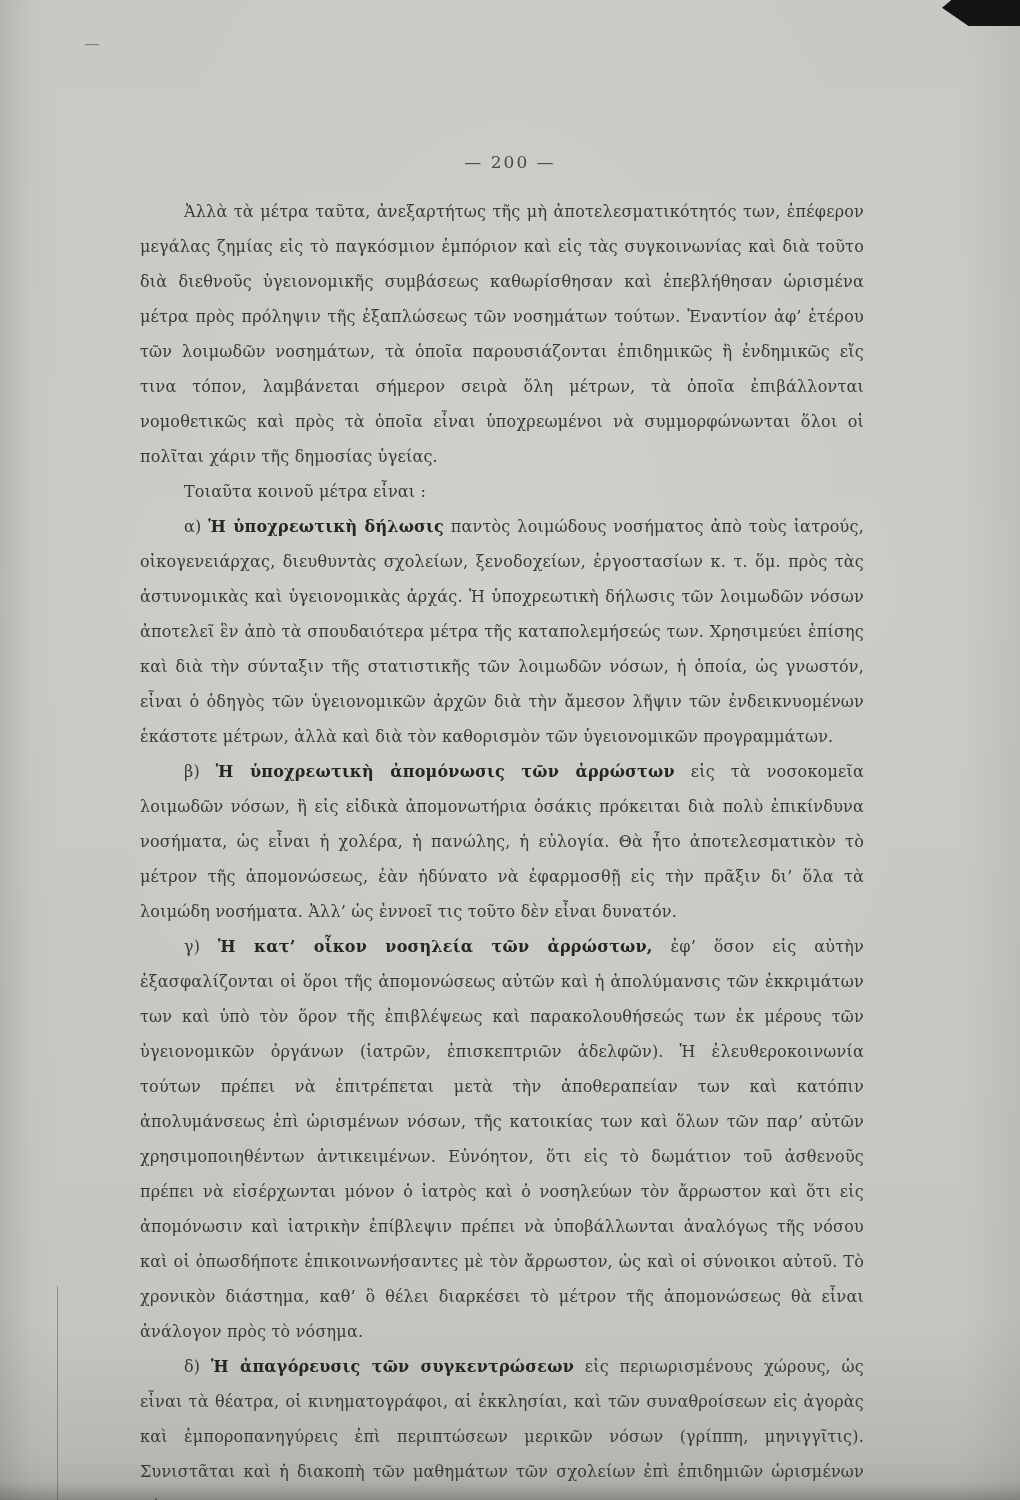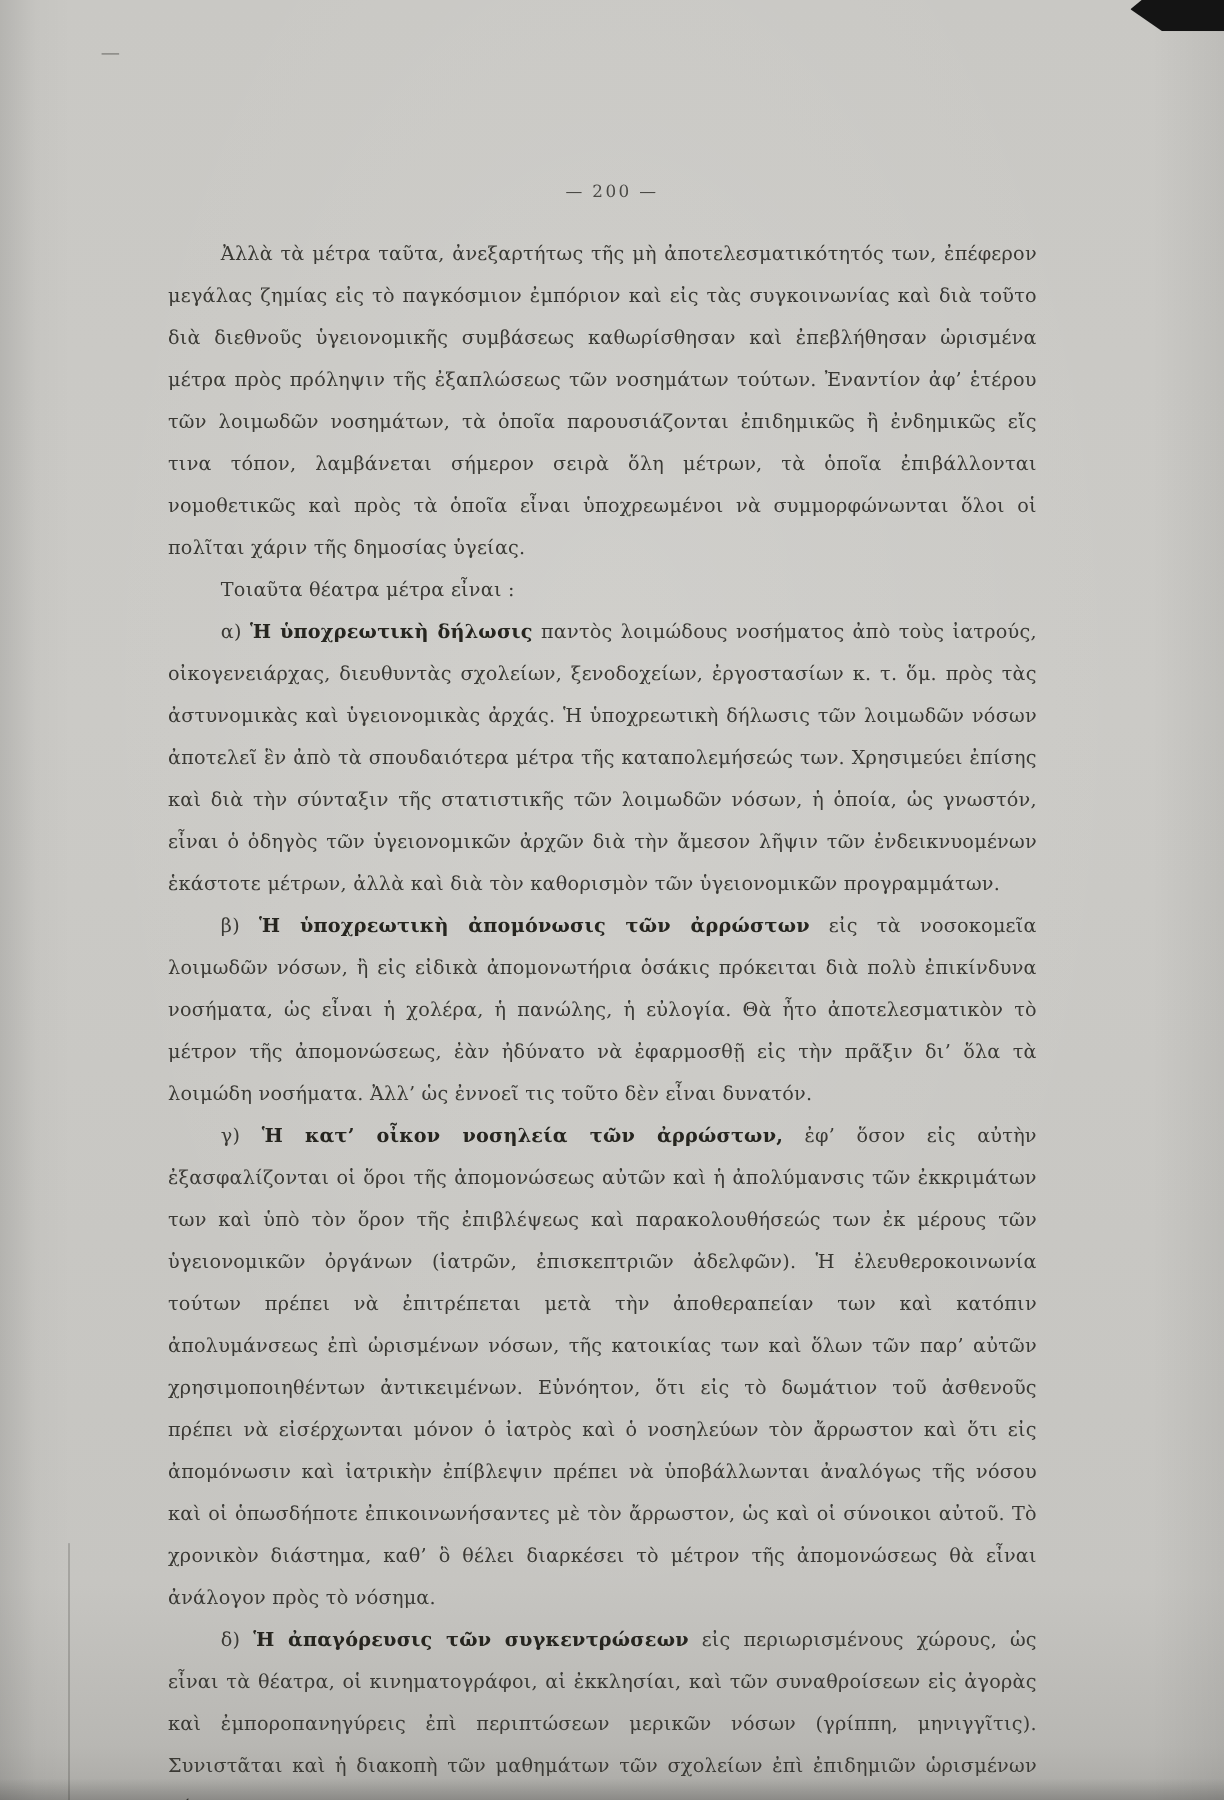--- a/index.html
+++ b/index.html
@@ -35,21 +35,21 @@
     font-size: 16px;
     color: #7d7c78;
     line-height: 1;
   }
   .page-number {
     position: absolute;
     top: 152px;
     left: 0;
     width: 100%;
     text-align: center;
-    font-size: 14px;
+    font-size: 17px;
     letter-spacing: 2px;
     color: #4a4945;
   }
   .page-body {
     position: absolute;
     top: 194px;
     left: 140px;
     width: 724px;
     font-size: 16px;
     line-height: 35px;
@@ -84,21 +84,21 @@
 </style>
 </head>
 <body>
 
 <div class="page">
   <div class="corner-mark"></div>
   <div class="margin-dash">—</div>
   <div class="page-number">— 200 —</div>
   <div class="page-body">
       <p class="para"><span class="run">Ἀλλὰ τὰ μέτρα ταῦτα, ἀνεξαρτήτως τῆς μὴ ἀποτελεσματικότητός των, ἐπέφερον μεγάλας ζημίας εἰς τὸ παγκόσμιον ἐμπόριον καὶ εἰς τὰς συγκοινωνίας καὶ διὰ τοῦτο διὰ διεθνοῦς ὑγειονομικῆς συμβάσεως καθωρίσθησαν καὶ ἐπεβλήθησαν ὡρισμένα μέτρα πρὸς πρόληψιν τῆς ἐξαπλώσεως τῶν νοσημάτων τούτων. Ἐναντίον ἀφ’ ἑτέρου τῶν λοιμωδῶν νοσημάτων, τὰ ὁποῖα παρουσιάζονται ἐπιδημικῶς ἢ ἐνδημικῶς εἴς τινα τόπον, λαμβάνεται σήμερον σειρὰ ὅλη μέτρων, τὰ ὁποῖα ἐπιβάλλονται νομοθετικῶς καὶ πρὸς τὰ ὁποῖα εἶναι ὑποχρεωμένοι νὰ συμμορφώνωνται ὅλοι οἱ πολῖται χάριν τῆς δημοσίας ὑγείας.</span></p>
-      <p class="para"><span class="run">Τοιαῦτα θέατρα μέτρα εἶναι :</span></p>
+      <p class="para"><span class="run">Τοιαῦτα κοινοῦ μέτρα εἶναι :</span></p>
       <p class="para"><span class="run">α) </span><span class="run bold">Ἡ ὑποχρεωτικὴ δήλωσις</span><span class="run"> παντὸς λοιμώδους νοσήματος ἀπὸ τοὺς ἰατρούς, οἰκογενειάρχας, διευθυντὰς σχολείων, ξενοδοχείων, ἐργοστασίων κ. τ. ὅμ. πρὸς τὰς ἀστυνομικὰς καὶ ὑγειονομικὰς ἀρχάς. Ἡ ὑποχρεωτικὴ δήλωσις τῶν λοιμωδῶν νόσων ἀποτελεῖ ἓν ἀπὸ τὰ σπουδαιότερα μέτρα τῆς καταπολεμήσεώς των. Χρησιμεύει ἐπίσης καὶ διὰ τὴν σύνταξιν τῆς στατιστικῆς τῶν λοιμωδῶν νόσων, ἡ ὁποία, ὡς γνωστόν, εἶναι ὁ ὁδηγὸς τῶν ὑγειονομικῶν ἀρχῶν διὰ τὴν ἄμεσον λῆψιν τῶν ἐνδεικνυομένων ἑκάστοτε μέτρων, ἀλλὰ καὶ διὰ τὸν καθορισμὸν τῶν ὑγειονομικῶν προγραμμάτων.</span></p>
       <p class="para"><span class="run">β) </span><span class="run bold">Ἡ ὑποχρεωτικὴ ἀπομόνωσις τῶν ἀρρώστων</span><span class="run"> εἰς τὰ νοσοκομεῖα λοιμωδῶν νόσων, ἢ εἰς εἰδικὰ ἀπομονωτήρια ὁσάκις πρόκειται διὰ πολὺ ἐπικίνδυνα νοσήματα, ὡς εἶναι ἡ χολέρα, ἡ πανώλης, ἡ εὐλογία. Θὰ ἦτο ἀποτελεσματικὸν τὸ μέτρον τῆς ἀπομονώσεως, ἐὰν ἠδύνατο νὰ ἐφαρμοσθῇ εἰς τὴν πρᾶξιν δι’ ὅλα τὰ λοιμώδη νοσήματα. Ἀλλ’ ὡς ἐννοεῖ τις τοῦτο δὲν εἶναι δυνατόν.</span></p>
       <p class="para"><span class="run">γ) </span><span class="run bold">Ἡ κατ’ οἶκον νοσηλεία τῶν ἀρρώστων,</span><span class="run"> ἐφ’ ὅσον εἰς αὐτὴν ἐξασφαλίζονται οἱ ὅροι τῆς ἀπομονώσεως αὐτῶν καὶ ἡ ἀπολύμανσις τῶν ἐκκριμάτων των καὶ ὑπὸ τὸν ὅρον τῆς ἐπιβλέψεως καὶ παρακολουθήσεώς των ἐκ μέρους τῶν ὑγειονομικῶν ὀργάνων (ἰατρῶν, ἐπισκεπτριῶν ἀδελφῶν). Ἡ ἐλευθεροκοινωνία τούτων πρέπει νὰ ἐπιτρέπεται μετὰ τὴν ἀποθεραπείαν των καὶ κατόπιν ἀπολυμάνσεως ἐπὶ ὡρισμένων νόσων, τῆς κατοικίας των καὶ ὅλων τῶν παρ’ αὐτῶν χρησιμοποιηθέντων ἀντικειμένων. Εὐνόητον, ὅτι εἰς τὸ δωμάτιον τοῦ ἀσθενοῦς πρέπει νὰ εἰσέρχωνται μόνον ὁ ἰατρὸς καὶ ὁ νοσηλεύων τὸν ἄρρωστον καὶ ὅτι εἰς ἀπομόνωσιν καὶ ἰατρικὴν ἐπίβλεψιν πρέπει νὰ ὑποβάλλωνται ἀναλόγως τῆς νόσου καὶ οἱ ὁπωσδήποτε ἐπικοινωνήσαντες μὲ τὸν ἄρρωστον, ὡς καὶ οἱ σύνοικοι αὐτοῦ. Τὸ χρονικὸν διάστημα, καθ’ ὃ θέλει διαρκέσει τὸ μέτρον τῆς ἀπομονώσεως θὰ εἶναι ἀνάλογον πρὸς τὸ νόσημα.</span></p>
       <p class="para"><span class="run">δ) </span><span class="run bold">Ἡ ἀπαγόρευσις τῶν συγκεντρώσεων</span><span class="run"> εἰς περιωρισμένους χώρους, ὡς εἶναι τὰ θέατρα, οἱ κινηματογράφοι, αἱ ἐκκλησίαι, καὶ τῶν συναθροίσεων εἰς ἀγορὰς καὶ ἐμποροπανηγύρεις ἐπὶ περιπτώσεων μερικῶν νόσων (γρίππη, μηνιγγῖτις). Συνιστᾶται καὶ ἡ διακοπὴ τῶν μαθημάτων τῶν σχολείων ἐπὶ ἐπιδημιῶν ὡρισμένων νόσων.</span></p>
     </div>
   <div class="edge-line"></div>
   <div class="bottom-shade"></div>
 </div>
 
 </body></html>

